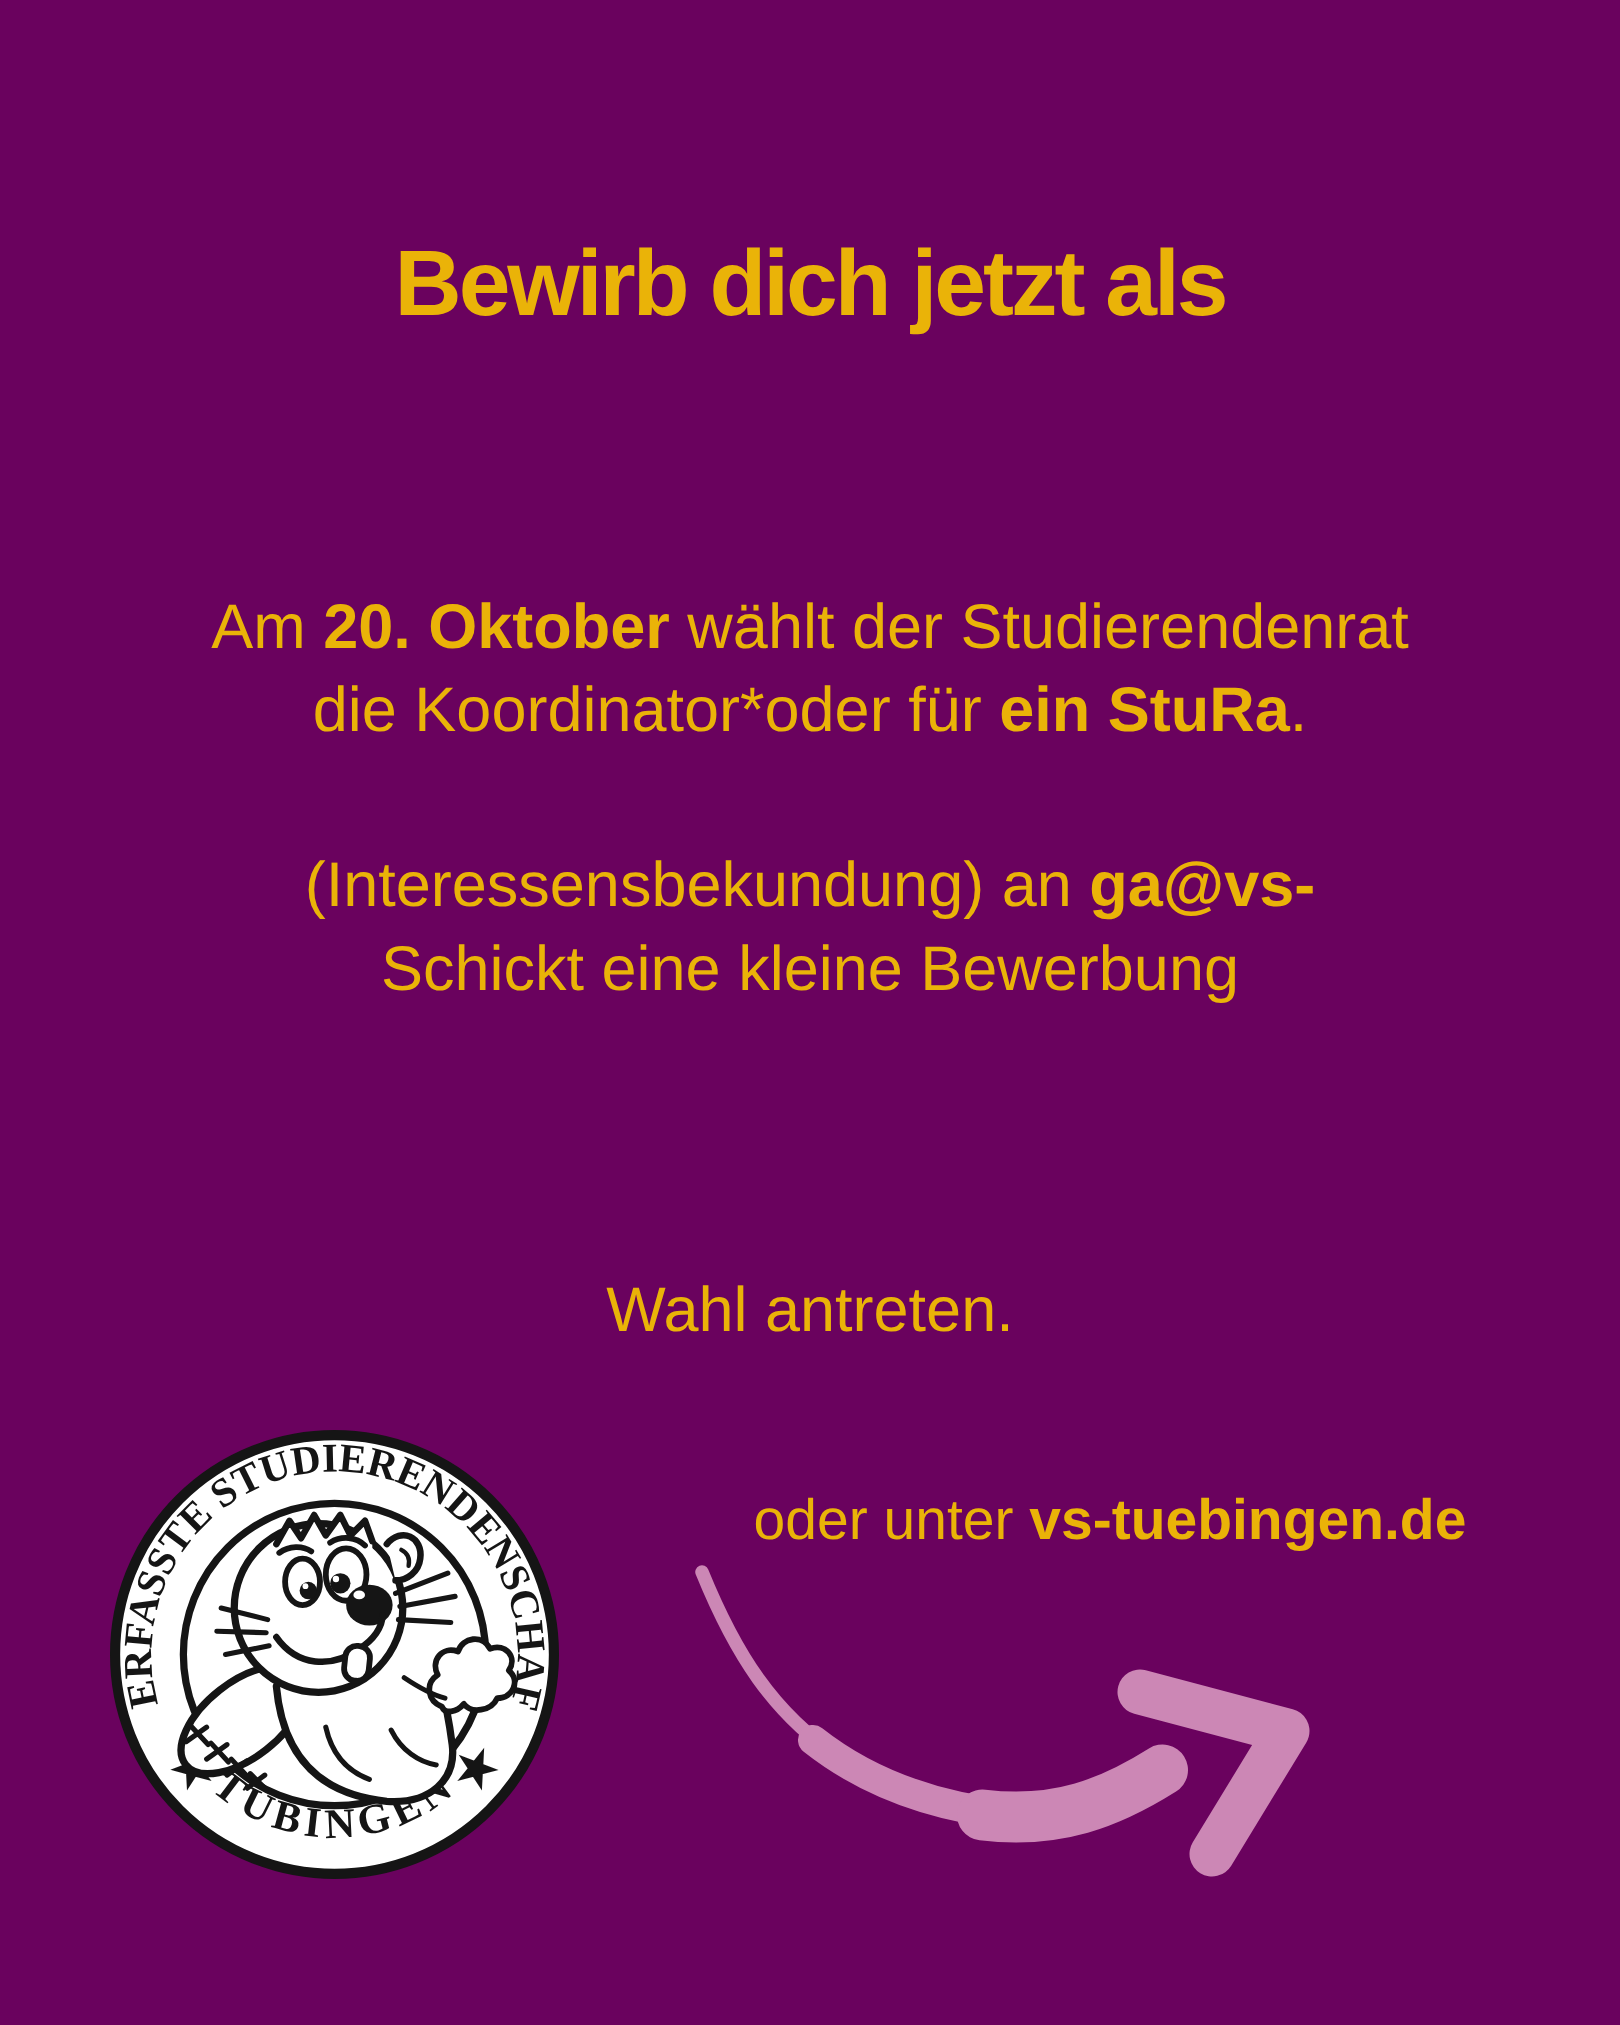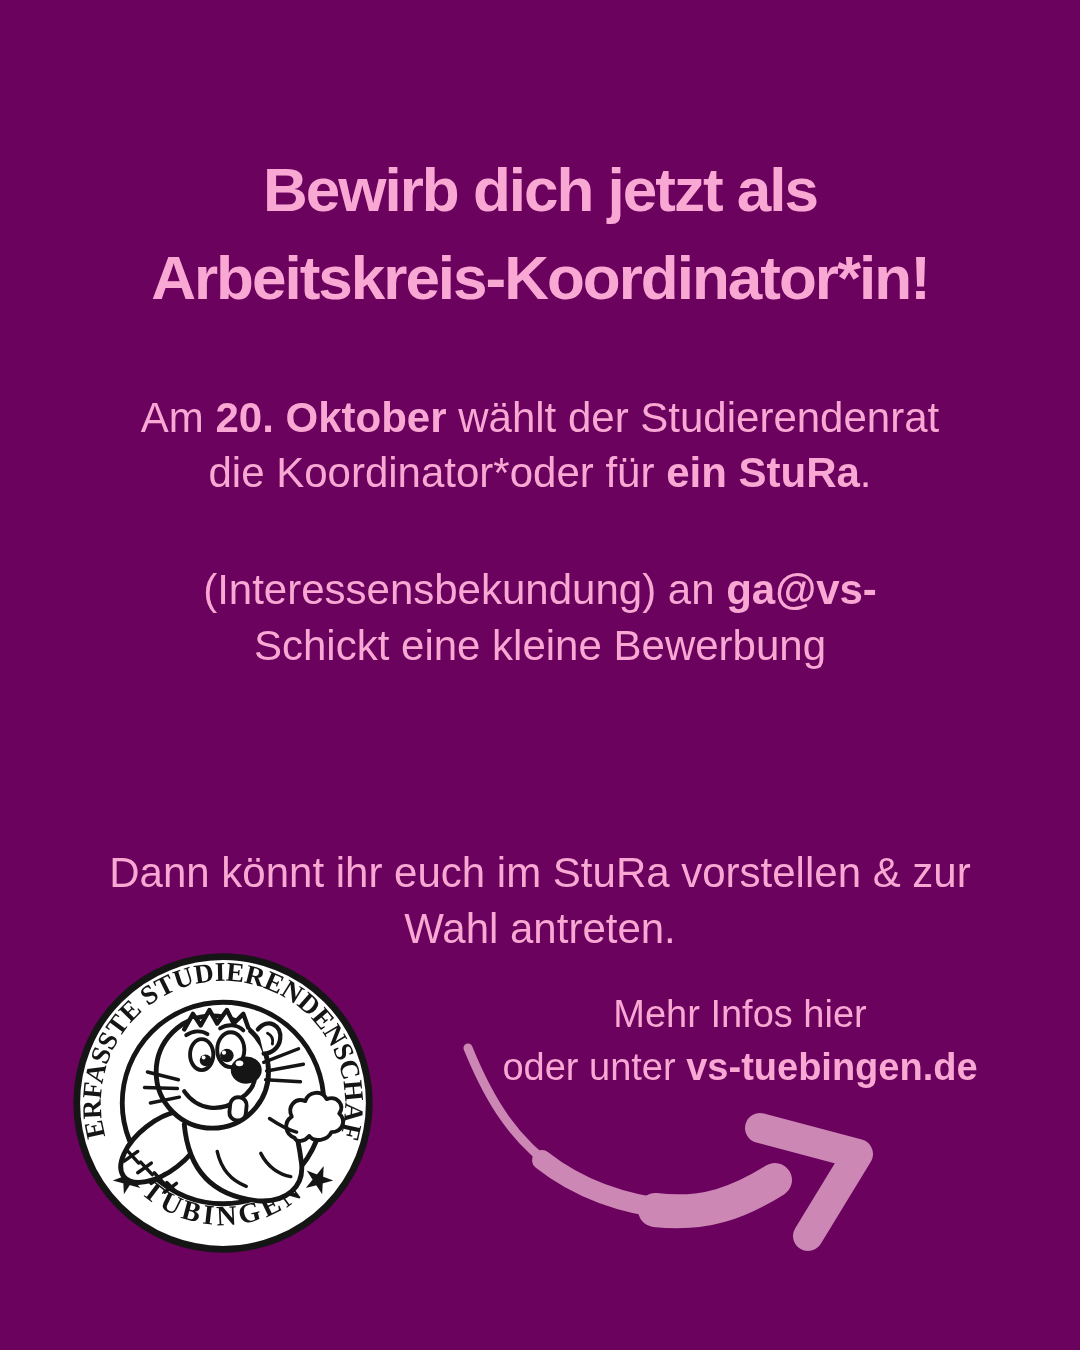--- a/index.html
+++ b/index.html
@@ -1,18 +1,18 @@
 <!DOCTYPE html>
 <html><head>
 <meta charset="utf-8">
 <style>
   html,body{margin:0;padding:0;background:#3a0234;}
   .poster{
     position:relative;width:1080px;height:1350px;overflow:hidden;
-    background:#6a025e;color:#f9a8d4;
+    background:#6a025e;color:#eab308;
     font-family:"Liberation Sans",sans-serif;
   }
   .line{display:block;}
   b{font-weight:700;}
   .title{
     position:absolute;top:146px;left:0;width:100%;margin:0;
     text-align:center;font-size:62px;line-height:88px;font-weight:700;
     letter-spacing:-2px;
   }
   .para{
@@ -30,40 +30,37 @@
   .seal text{font-family:"Liberation Serif",serif;font-weight:bold;}
   .arrow{position:absolute;left:430px;top:1040px;width:580px;height:260px;}
 </style>
 </head>
 <body>
 
 <div class="poster">
 
   <h1 class="title">
     <span class="line">Bewirb dich jetzt als</span>
-    <span class="line">Arbeitskreis-Koordinator*in!</span>
   </h1>
 
   <p class="para p1">
     <span class="line"><span>Am </span><b>20. Oktober</b><span> wählt der Studierendenrat</span></span>
     <span class="line"><span>die Koordinator*oder für </span><b>ein StuRa</b><span>.</span></span>
   </p>
 
   <p class="para p2">
     <span class="line"><span>(Interessensbekundung) an </span><b>ga@vs-</b></span>
     <span class="line">Schickt eine kleine Bewerbung</span>
   </p>
 
   <p class="para p3">
-    <span class="line">Dann könnt ihr euch im StuRa vorstellen &amp; zur</span>
     <span class="line">Wahl antreten.</span>
   </p>
 
   <p class="info">
-    <span class="line">Mehr Infos hier</span>
     <span class="line"><span>oder unter </span><b>vs-tuebingen.de</b></span>
   </p>
 
   <svg class="seal" viewBox="0 0 320 320" aria-hidden="true">
     <circle cx="160" cy="160" r="151" fill="#ffffff" stroke="#151515" stroke-width="7"></circle>
     <circle cx="160" cy="160" r="104" fill="#ffffff" stroke="#151515" stroke-width="5"></circle>
     <defs>
       <path id="arcTop" d="M 41.6 203.1 A 126 126 0 1 1 278.4 203.1" fill="none"></path>
       <path id="arcBottom" d="M 56.8 232.3 A 126 126 0 0 0 263.2 232.3" fill="none"></path>
     </defs>

